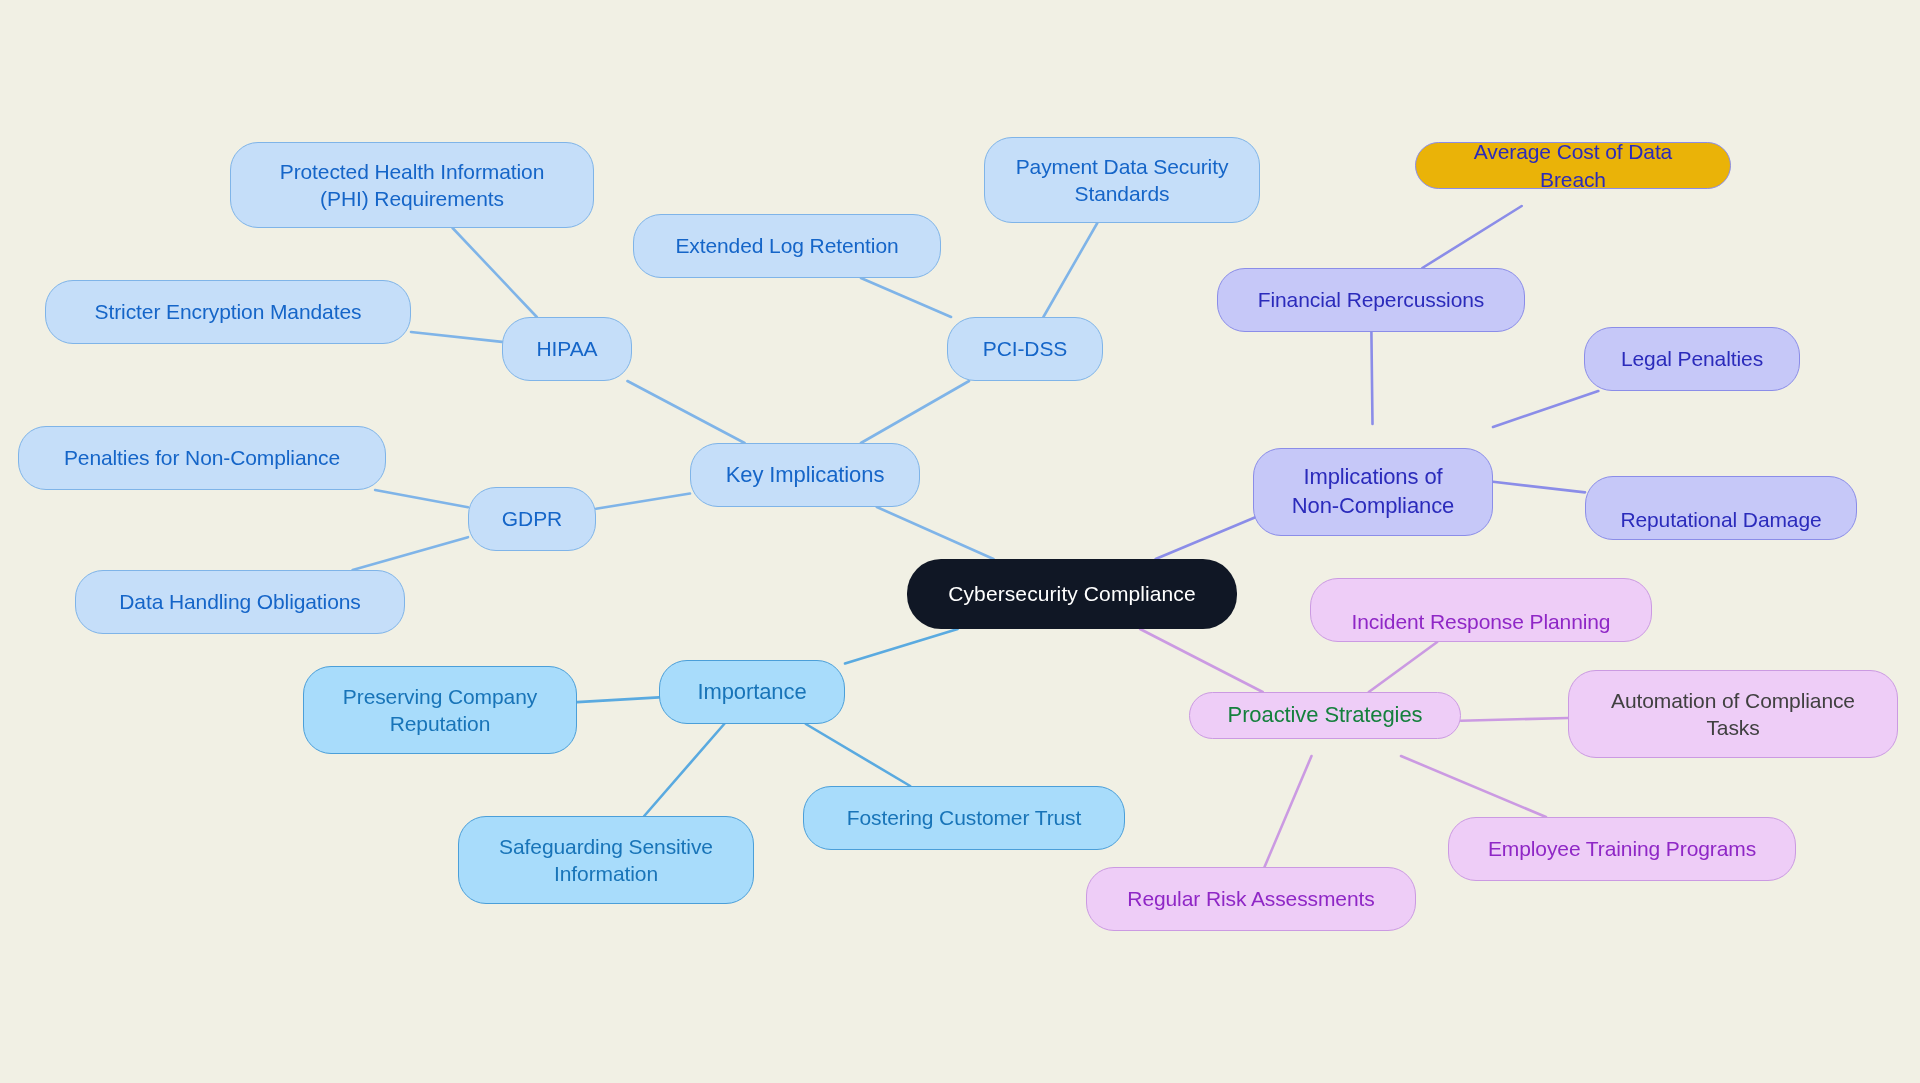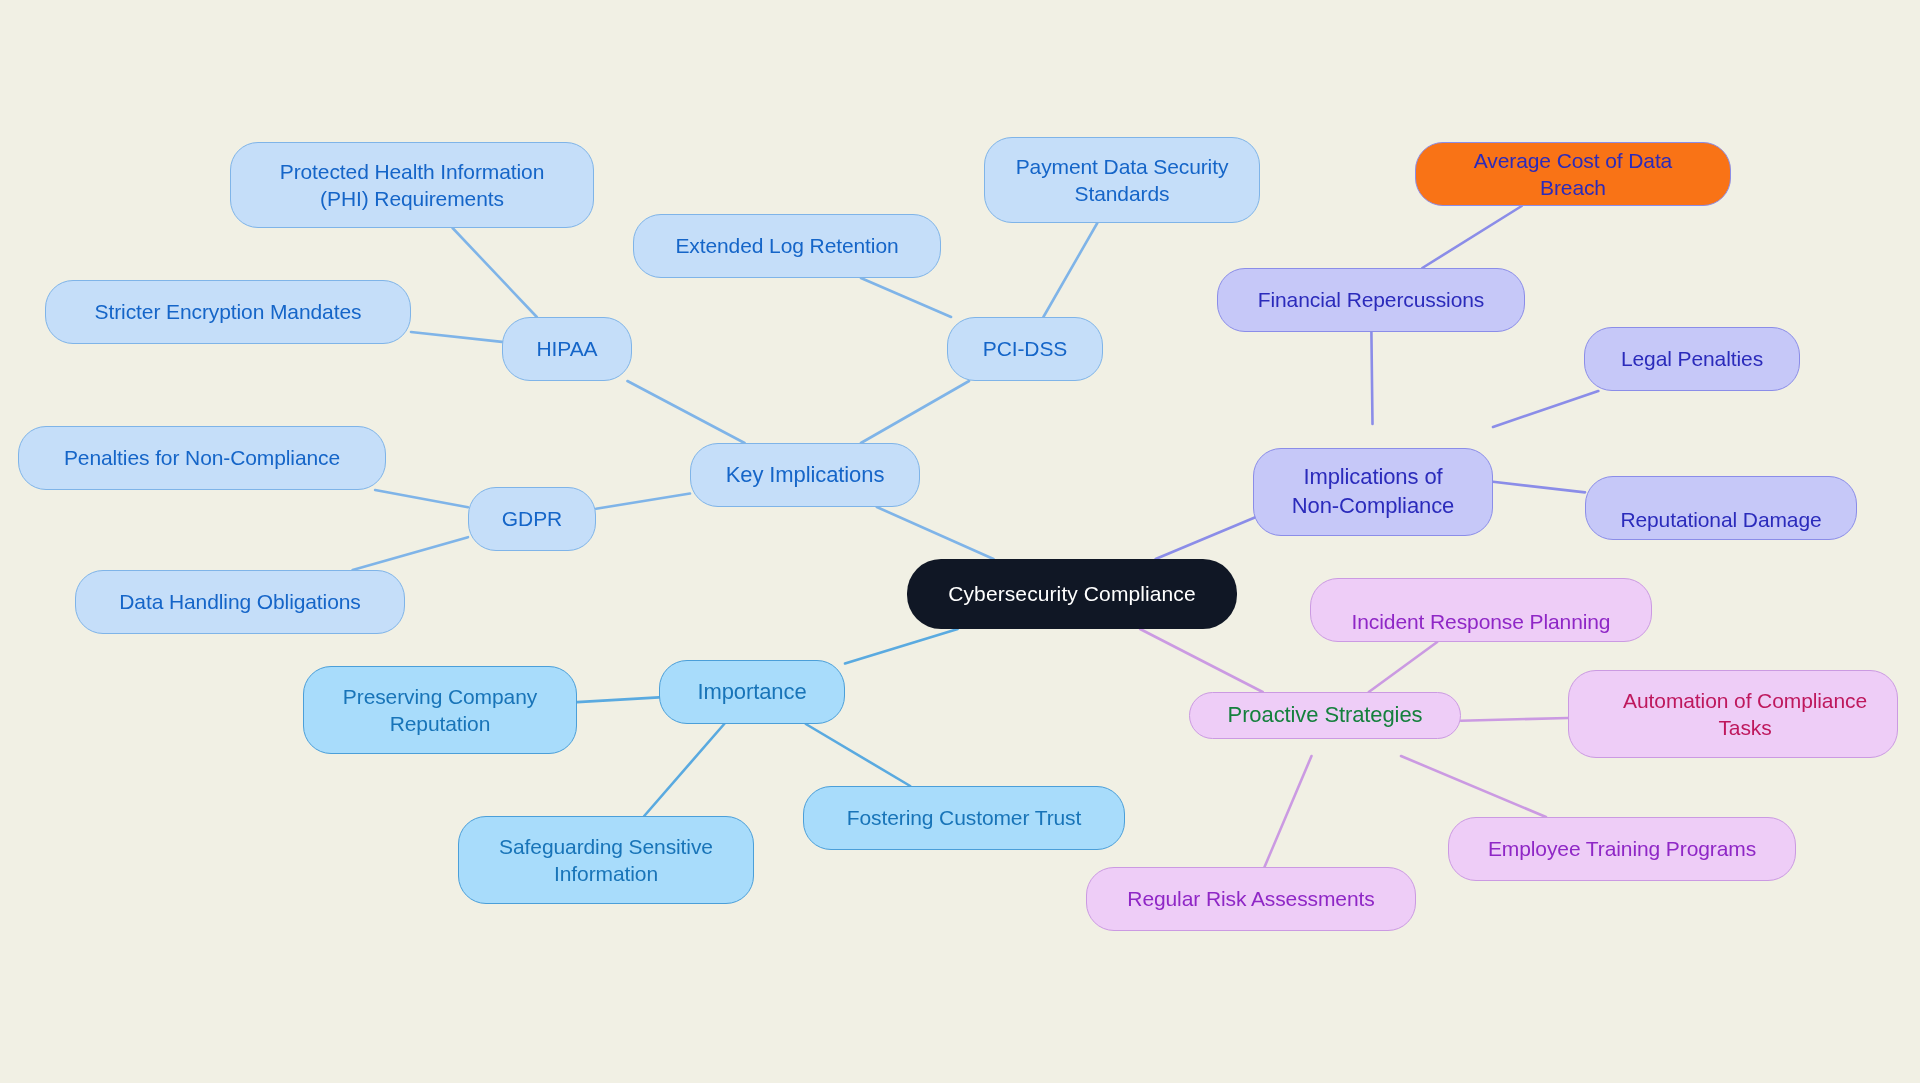--- a/index.html
+++ b/index.html
@@ -98,23 +98,23 @@
 Standards</span></div>
       <div class="node level1" style="left: 659px; top: 660px; width: 186px; height: 64px; background: rgb(168, 220, 251); border-color: rgb(75, 159, 217); color: rgb(24, 116, 184);"><span>Importance</span></div>
       <div class="node level2" style="left: 303px; top: 666px; width: 274px; height: 88px; background: rgb(168, 220, 251); border-color: rgb(75, 159, 217); color: rgb(24, 116, 184);"><span>Preserving Company
 Reputation</span></div>
       <div class="node level2" style="left: 458px; top: 816px; width: 296px; height: 88px; background: rgb(168, 220, 251); border-color: rgb(75, 159, 217); color: rgb(24, 116, 184);"><span>Safeguarding Sensitive
 Information</span></div>
       <div class="node level2" style="left: 803px; top: 786px; width: 322px; height: 64px; background: rgb(168, 220, 251); border-color: rgb(75, 159, 217); color: rgb(24, 116, 184);"><span>Fostering Customer Trust</span></div>
       <div class="node level1" style="left: 1253px; top: 424px; width: 240px; height: 88px; background: rgb(198, 200, 248); border-color: rgb(139, 141, 232); color: rgb(43, 43, 187); margin-top: 24px;"><span>Implications of
 Non-Compliance</span></div>
       <div class="node level2" style="left: 1217px; top: 268px; width: 308px; height: 64px; background: rgb(198, 200, 248); border-color: rgb(139, 141, 232); color: rgb(43, 43, 187);"><span>Financial Repercussions</span></div>
-      <div class="node level2" style="left: 1415px; top: 142px; width: 316px; height: 64px; background: #f97316; border-color: rgb(139, 141, 232); color: rgb(43, 43, 187); justify-content: center;"><span>Average Cost of Data Breach</span></div>
+      <div class="node level2" style="left: 1415px; top: 142px; width: 316px; height: 47px; background: #eab308; border-color: rgb(139, 141, 232); color: rgb(43, 43, 187); justify-content: center;"><span>Average Cost of Data Breach</span></div>
       <div class="node level2" style="left: 1584px; top: 327px; width: 216px; height: 64px; background: rgb(198, 200, 248); border-color: rgb(139, 141, 232); color: rgb(43, 43, 187);"><span>Legal Penalties</span></div>
       <div class="node level2" style="left: 1585px; top: 476px; width: 272px; height: 64px; background: rgb(198, 200, 248); border-color: rgb(139, 141, 232); color: rgb(43, 43, 187); align-items: flex-end;"><span>Reputational Damage</span></div>
       <div class="node level1" style="left: 1189px; top: 692px; width: 272px; height: 47px; background: rgb(238, 205, 247); border-color: rgb(203, 154, 226); color: #15803d;"><span>Proactive Strategies</span></div>
       <div class="node level2" style="left: 1310px; top: 578px; width: 342px; height: 64px; background: rgb(238, 205, 247); border-color: rgb(203, 154, 226); color: rgb(143, 39, 198); align-items: flex-end;"><span>Incident Response Planning</span></div>
-      <div class="node level2" style="left: 1568px; top: 670px; width: 330px; height: 88px; background: rgb(238, 205, 247); border-color: rgb(203, 154, 226); color: #be185d; justify-content: flex-end;"><span>Automation of Compliance
+      <div class="node level2" style="left: 1568px; top: 670px; width: 330px; height: 88px; background: rgb(238, 205, 247); border-color: rgb(203, 154, 226); color: #404040;"><span>Automation of Compliance
 Tasks</span></div>
       <div class="node level2" style="left: 1448px; top: 817px; width: 348px; height: 64px; background: rgb(238, 205, 247); border-color: rgb(203, 154, 226); color: rgb(143, 39, 198);"><span>Employee Training Programs</span></div>
       <div class="node level2" style="left: 1086px; top: 867px; width: 330px; height: 64px; background: rgb(238, 205, 247); border-color: rgb(203, 154, 226); color: rgb(143, 39, 198);"><span>Regular Risk Assessments</span></div>
     </div>
 </div>
 
 </body></html>

